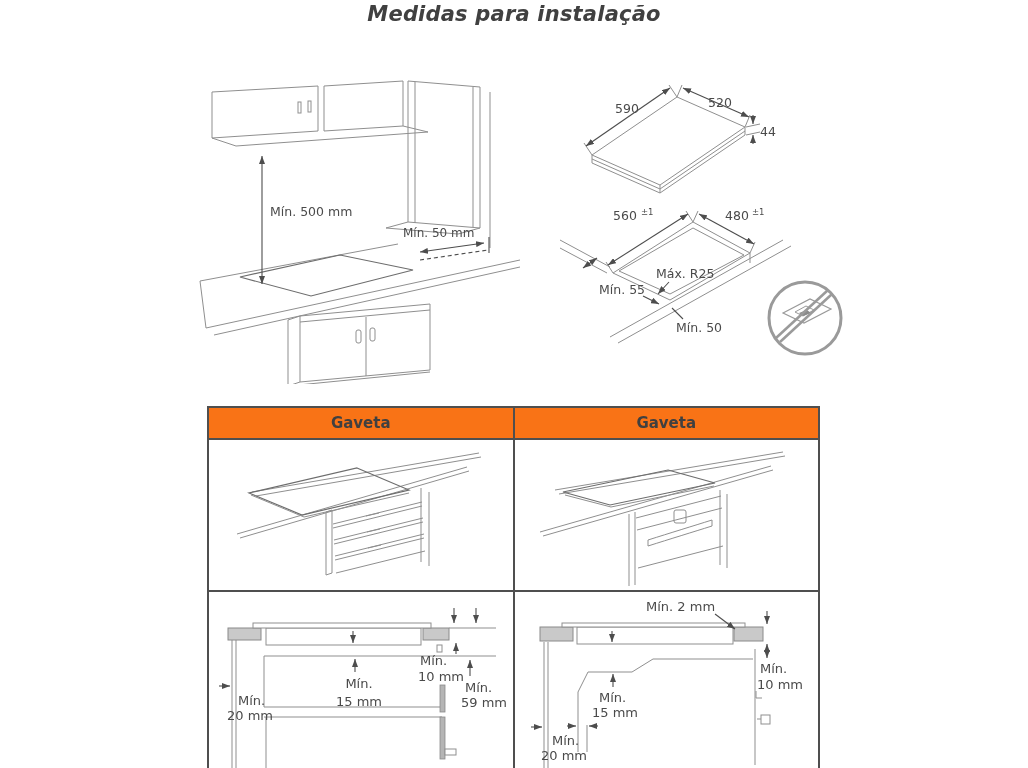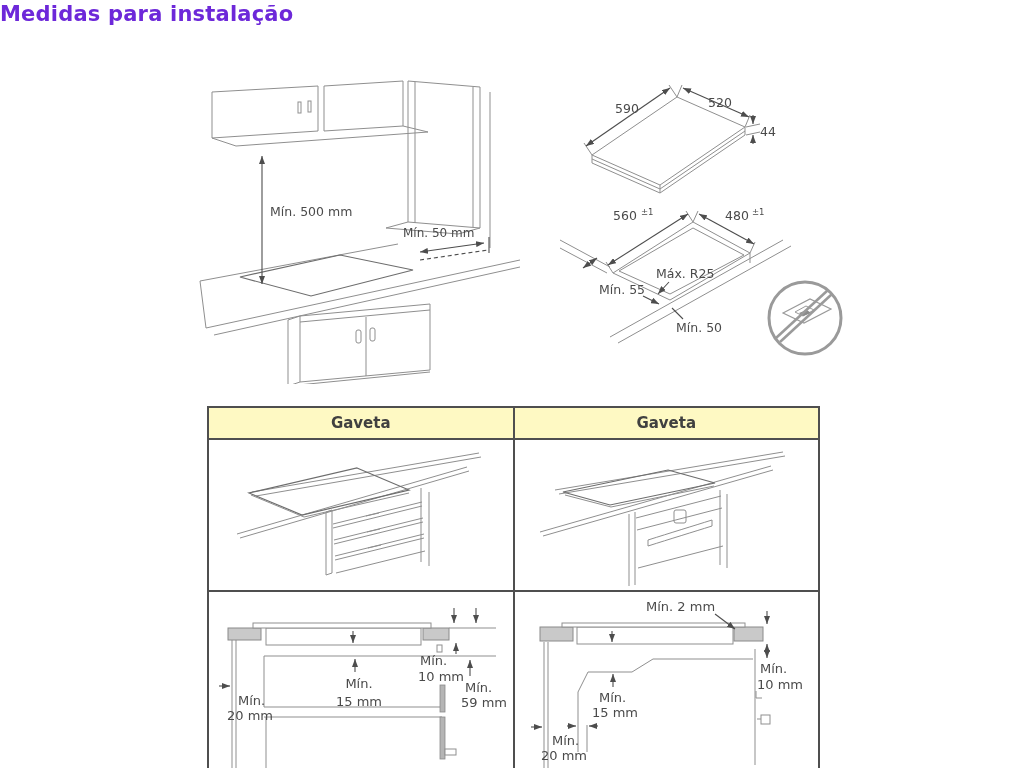--- a/index.html
+++ b/index.html
@@ -1,25 +1,25 @@
 <!DOCTYPE html>
 <html><head>
 <meta charset="utf-8">
 <style>
   html,body{margin:0;padding:0;background:#fff;}
   .page{position:relative;width:1028px;height:768px;background:#ffffff;overflow:hidden;
         font-family:"DejaVu Sans",sans-serif;}
-  .title{position:absolute;top:2px;left:0;width:100%;
-         font-size:21px;font-weight:bold;color:#6d28d9;letter-spacing:.2px;}
+  .title{position:absolute;top:2px;left:0;width:100%;text-align:center;
+         font-size:21px;font-weight:bold;color:#404040;letter-spacing:.2px;font-style:italic;}
   svg text{fill:#4a4a4a;font-family:"DejaVu Sans",sans-serif;}
   .d1{position:absolute;left:198px;top:76px;}
   .d2{position:absolute;left:555px;top:82px;}
   .tbl{position:absolute;left:207px;top:406px;width:613px;height:366px;
        border:2px solid #4f4f4f;box-sizing:border-box;background:#fff;}
-  .thead{display:flex;height:30px;background:#fef9c3;border-bottom:2px solid #4f4f4f;}
+  .thead{display:flex;height:30px;background:#f97316;border-bottom:2px solid #4f4f4f;}
   .th{flex:1;display:flex;align-items:center;justify-content:center;
       font-size:15px;font-weight:bold;color:#404040;}
   .th:first-child{border-right:2px solid #4f4f4f;}
   .trow{display:flex;}
   .row-draw{height:150px;border-bottom:2px solid #4f4f4f;}
   .row-sec{height:178px;}
   .td{flex:1;position:relative;overflow:hidden;}
   .td:first-child{border-right:2px solid #4f4f4f;}
   .ln{stroke:#8f8f8f;stroke-width:1;fill:none;}
   .lnd{stroke:#6d6d6d;stroke-width:1.2;fill:none;}

